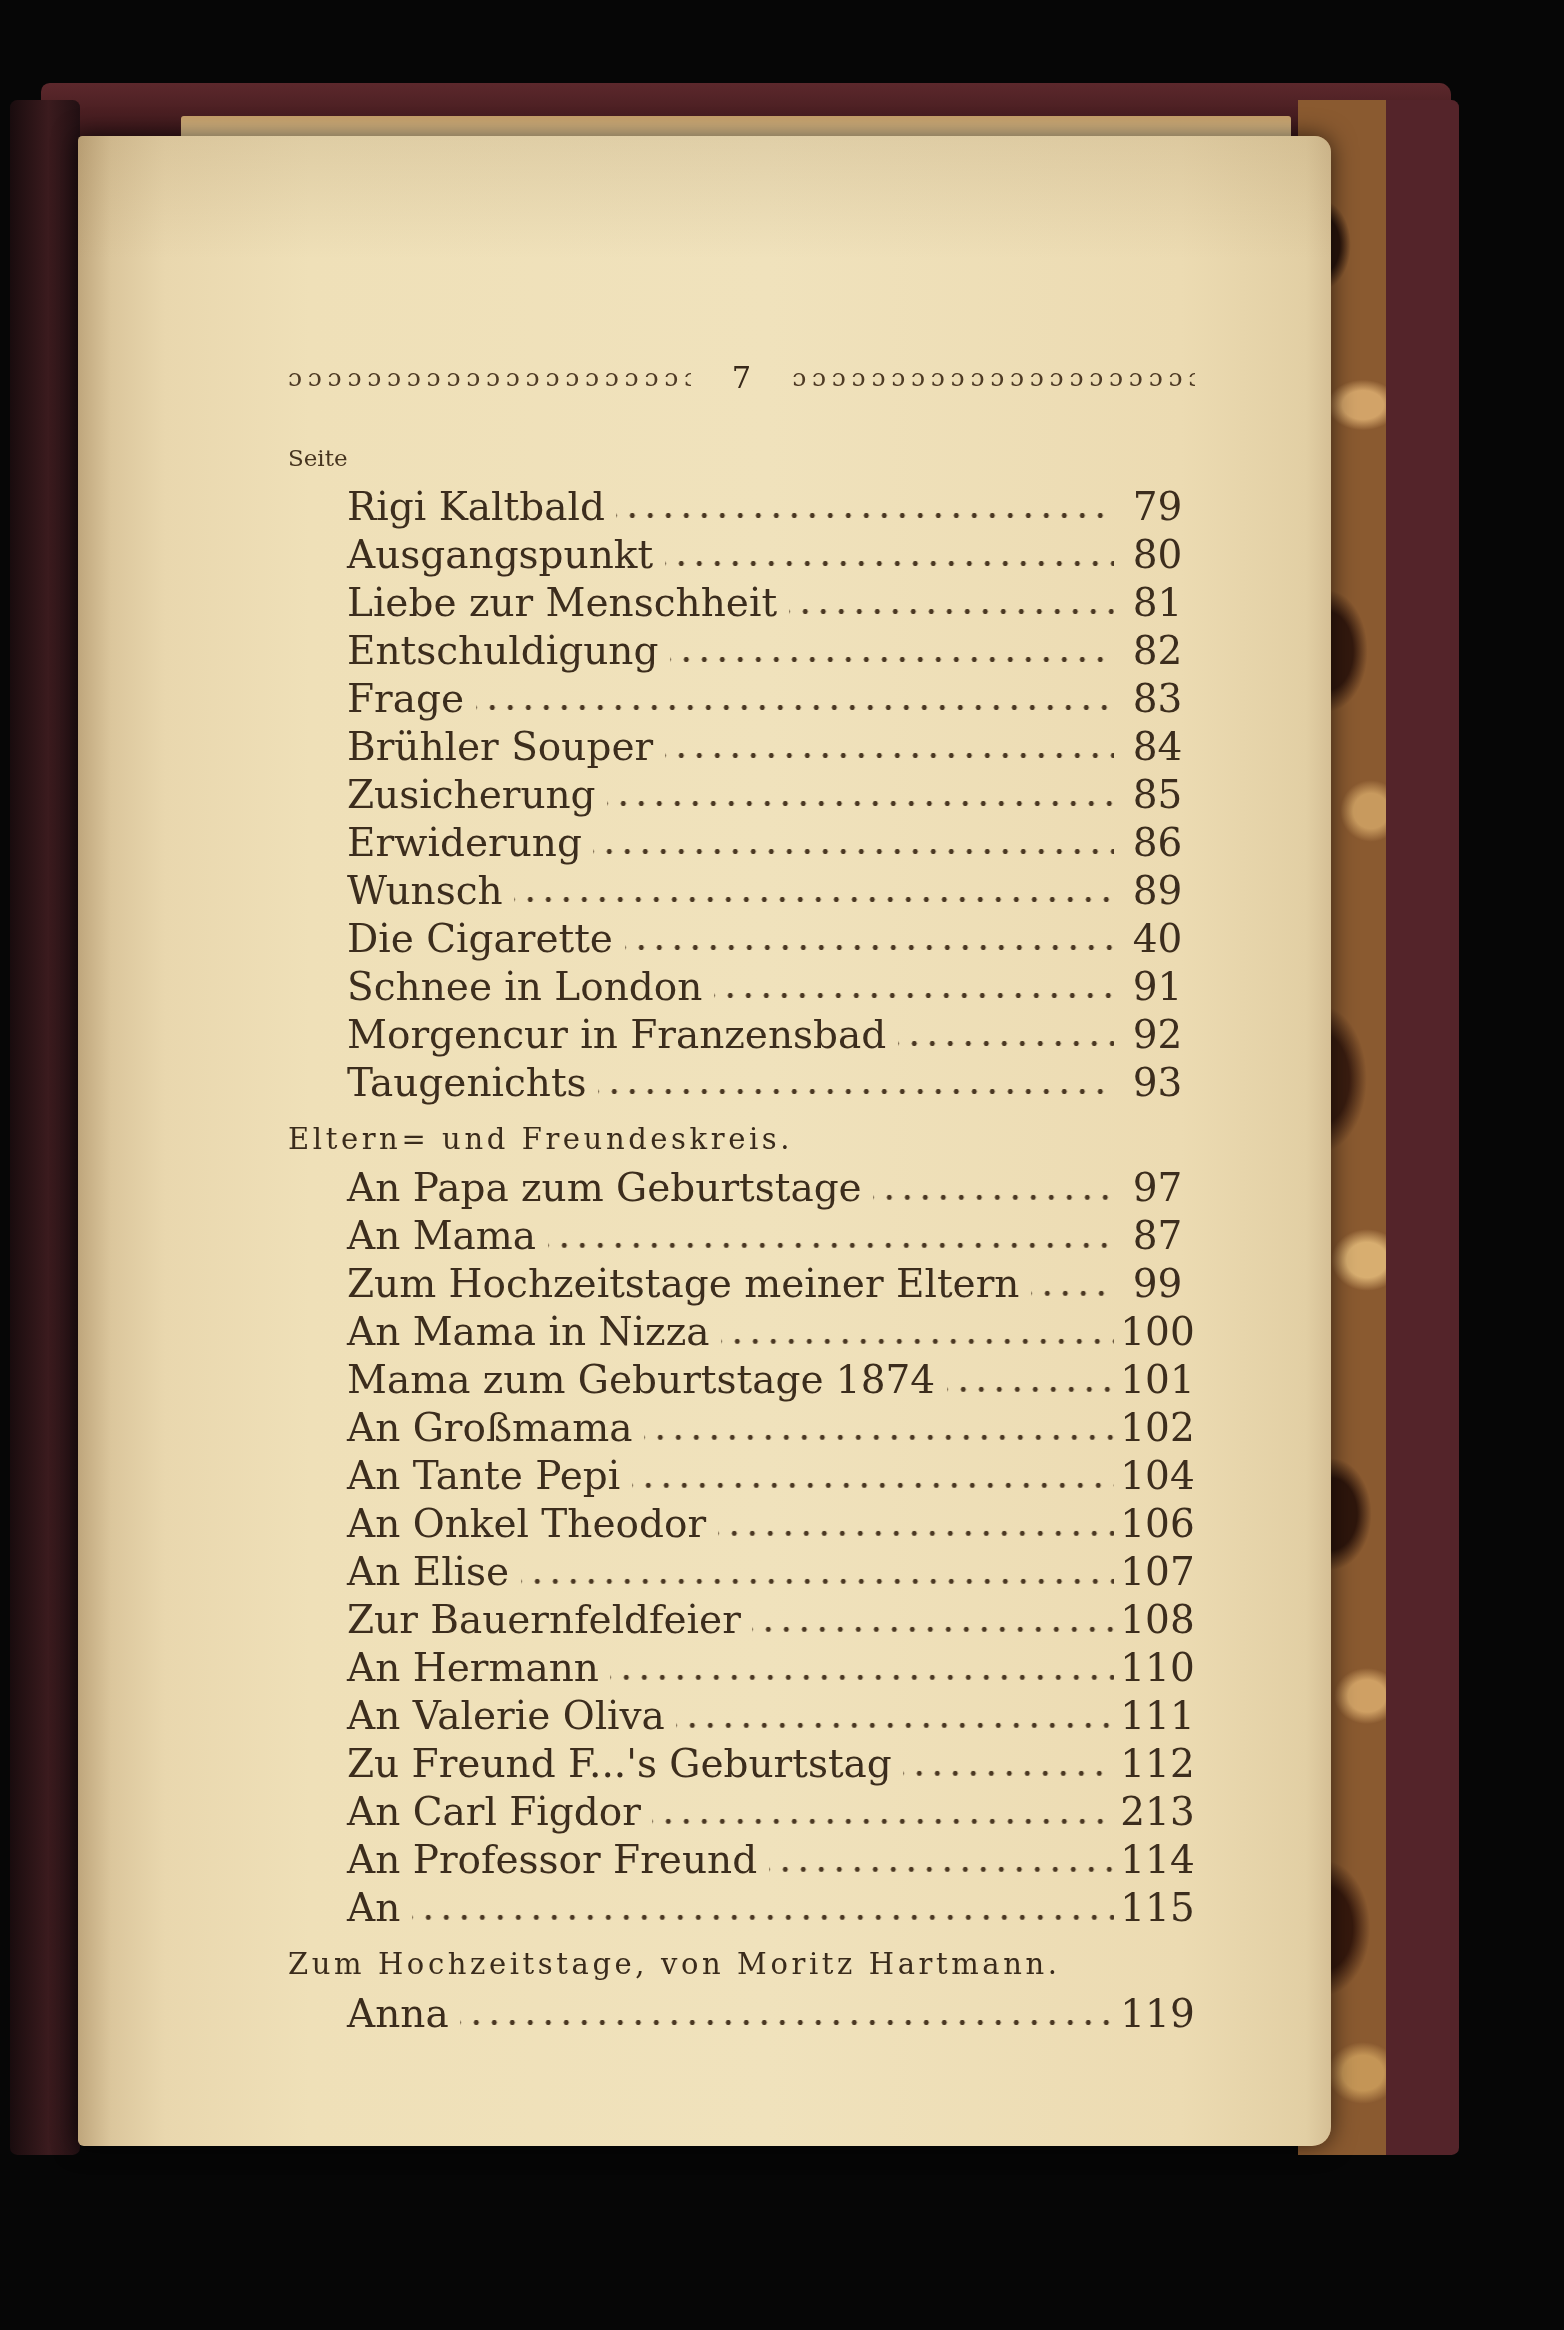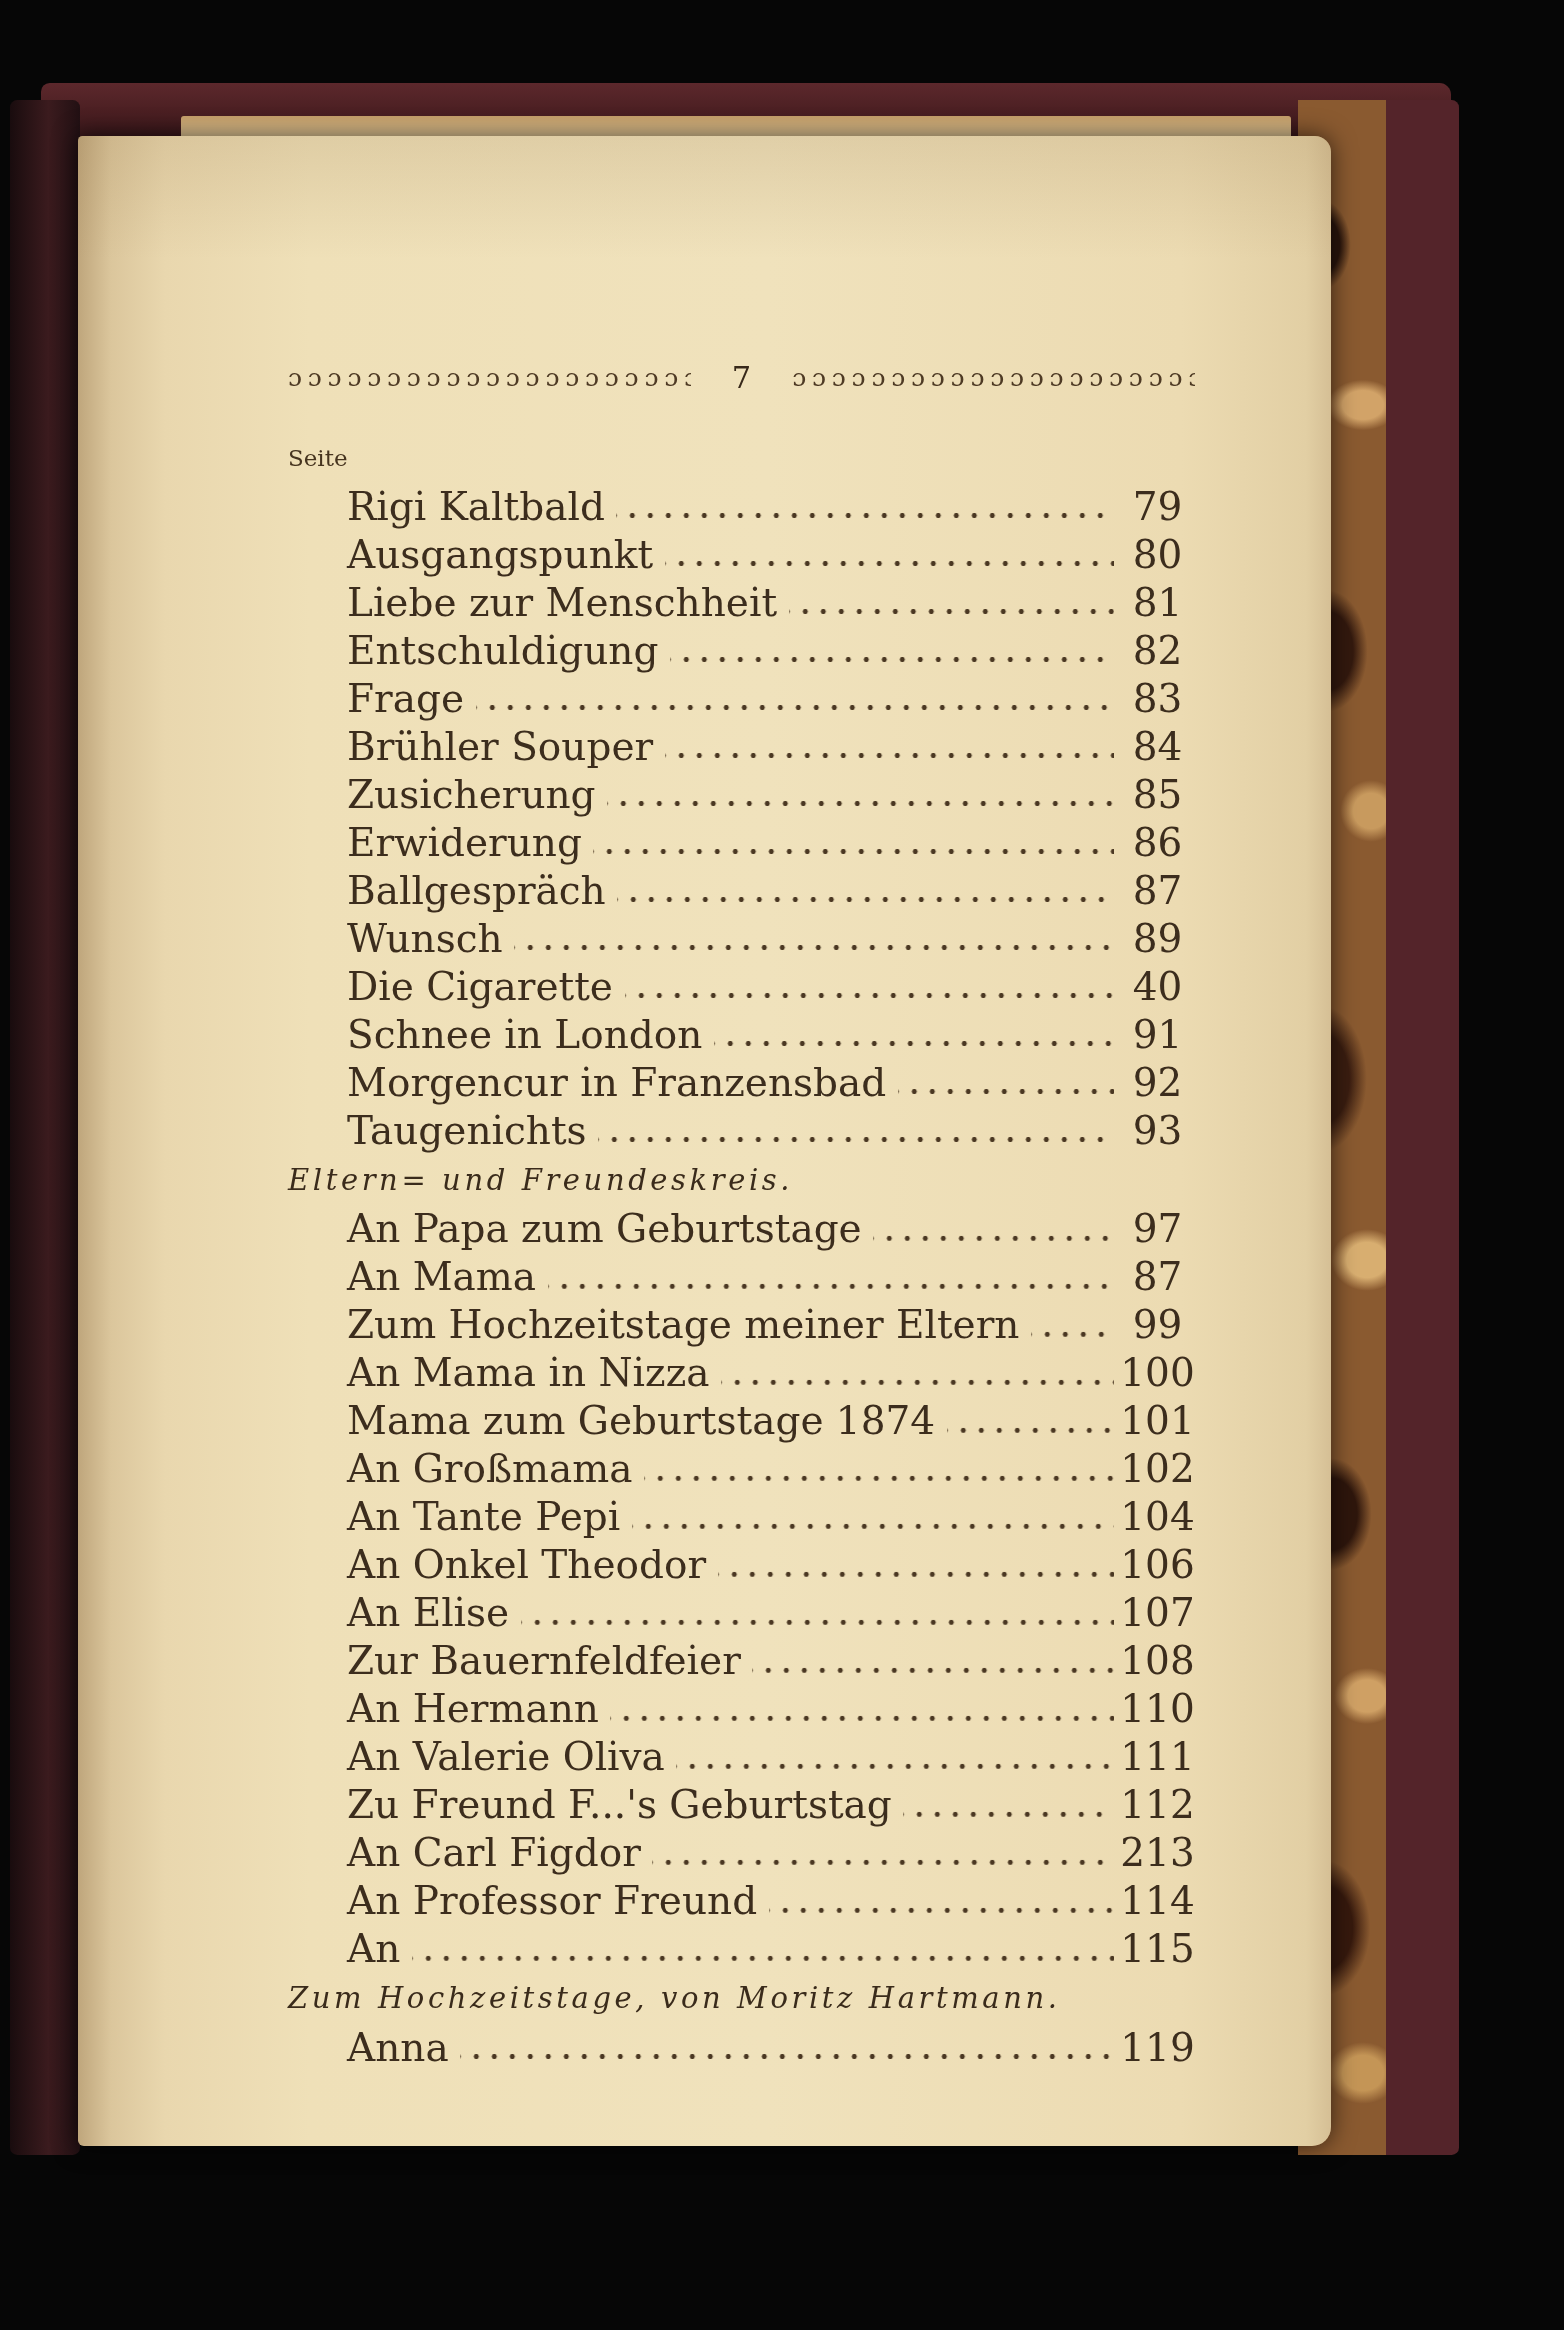--- a/index.html
+++ b/index.html
@@ -50,22 +50,22 @@
 
   .seite-row{text-align:left;margin-top:45px;font-size:23px;height:32px;color:#46341f;}
 
   .list{margin-top:5.8px;}
   .r{display:flex;align-items:baseline;font-size:39px;line-height:48px;padding-left:59px;}
   .t{white-space:nowrap;}
   .l{flex:1;margin:0 5.8px 0 11.6px;height:8.7px;
      background-image:radial-gradient(circle,#4a3722 2.2px,rgba(0,0,0,0) 2.8px);
      background-size:18px 8.7px;background-repeat:repeat-x;background-position:7.3px center;}
   .p{width:75px;text-align:center;}
-  .h{font-size:29px;line-height:48px;letter-spacing:3.6px;margin-top:1px;margin-bottom:1.5px;
-     color:#3a2b1b;font-style:italic;}
+  .h{font-size:29px;line-height:48px;letter-spacing:3.6px;margin-top:8px;margin-bottom:1.5px;
+     color:#3a2b1b;}
 </style>
 </head>
 <body>
 
 <div class="scene">
   <div class="cover-top"></div>
   <div class="spine"></div>
   <div class="cover-right"></div>
   <div class="page-stack"></div>
 
@@ -116,25 +116,20 @@
             <span class="t">Zusicherung</span>
             <span class="l"></span>
             <span class="p">85</span>
           </div>
         <div class="r">
             <span class="t">Erwiderung</span>
             <span class="l"></span>
             <span class="p">86</span>
           </div>
         <div class="r">
-            <span class="t">Ballgespräch</span>
-            <span class="l"></span>
-            <span class="p">87</span>
-          </div>
-        <div class="r">
             <span class="t">Wunsch</span>
             <span class="l"></span>
             <span class="p">89</span>
           </div>
         <div class="r">
             <span class="t">Die Cigarette</span>
             <span class="l"></span>
             <span class="p">40</span>
           </div>
         <div class="r">

